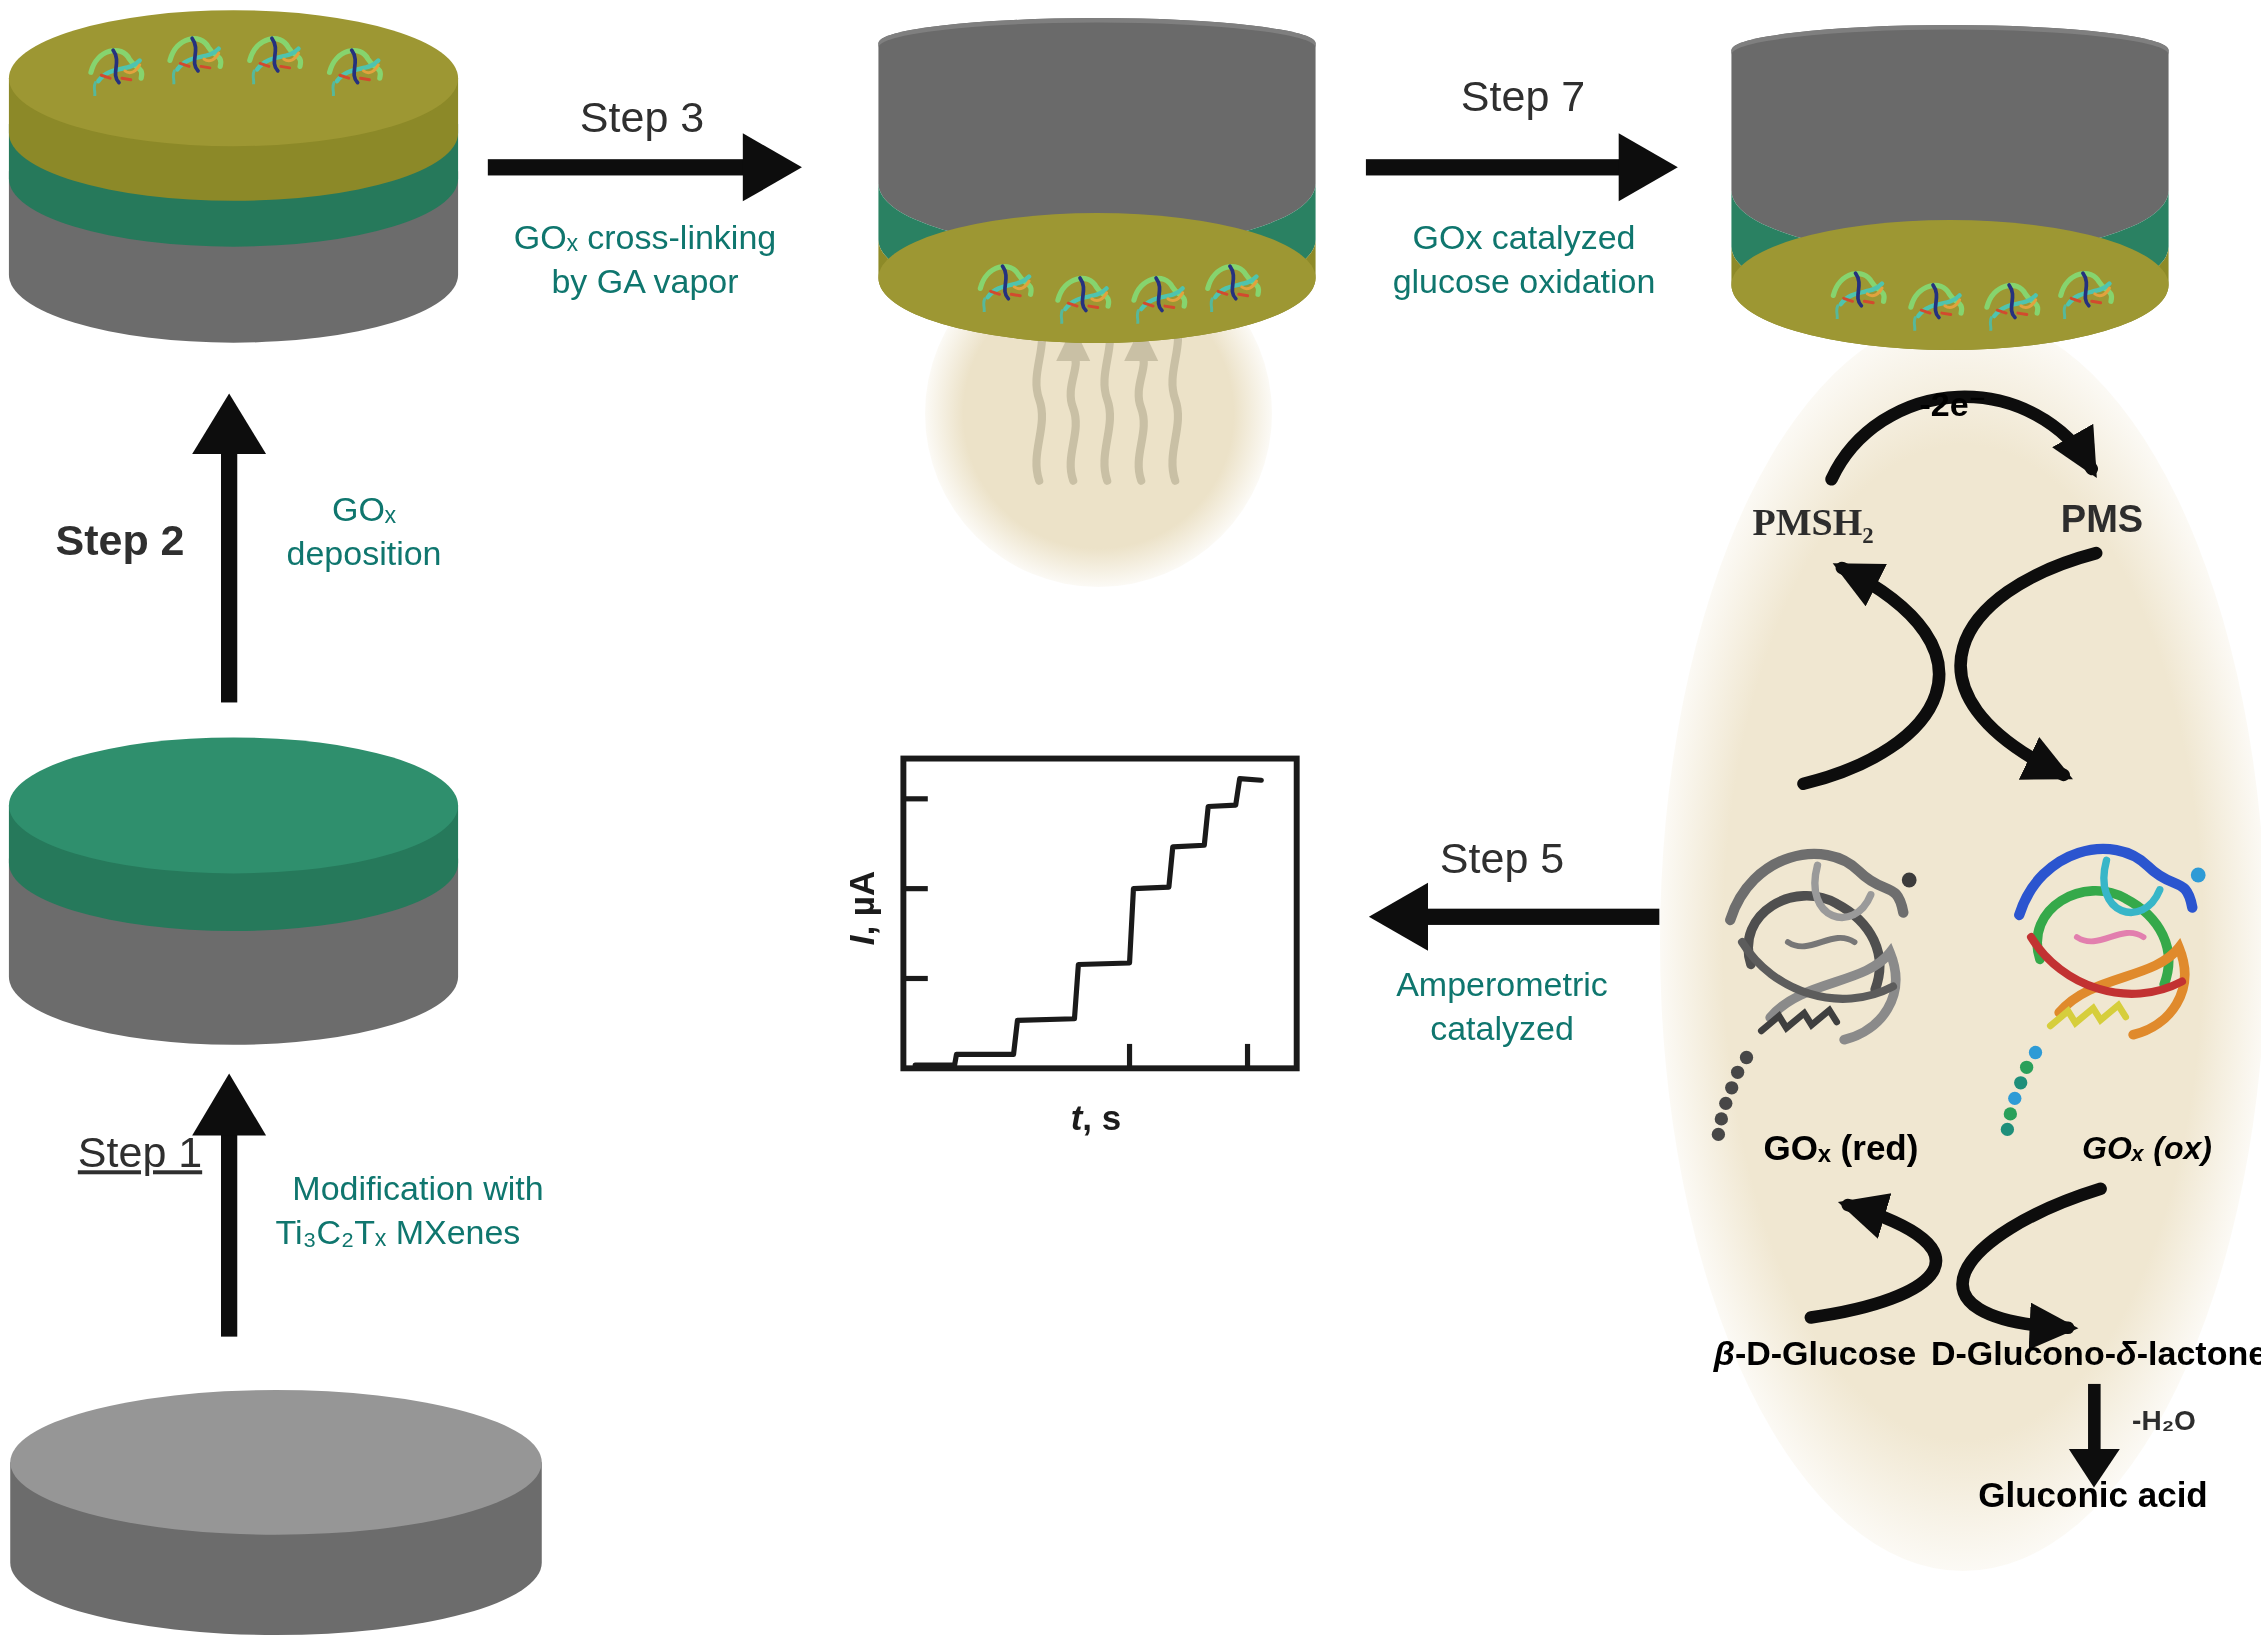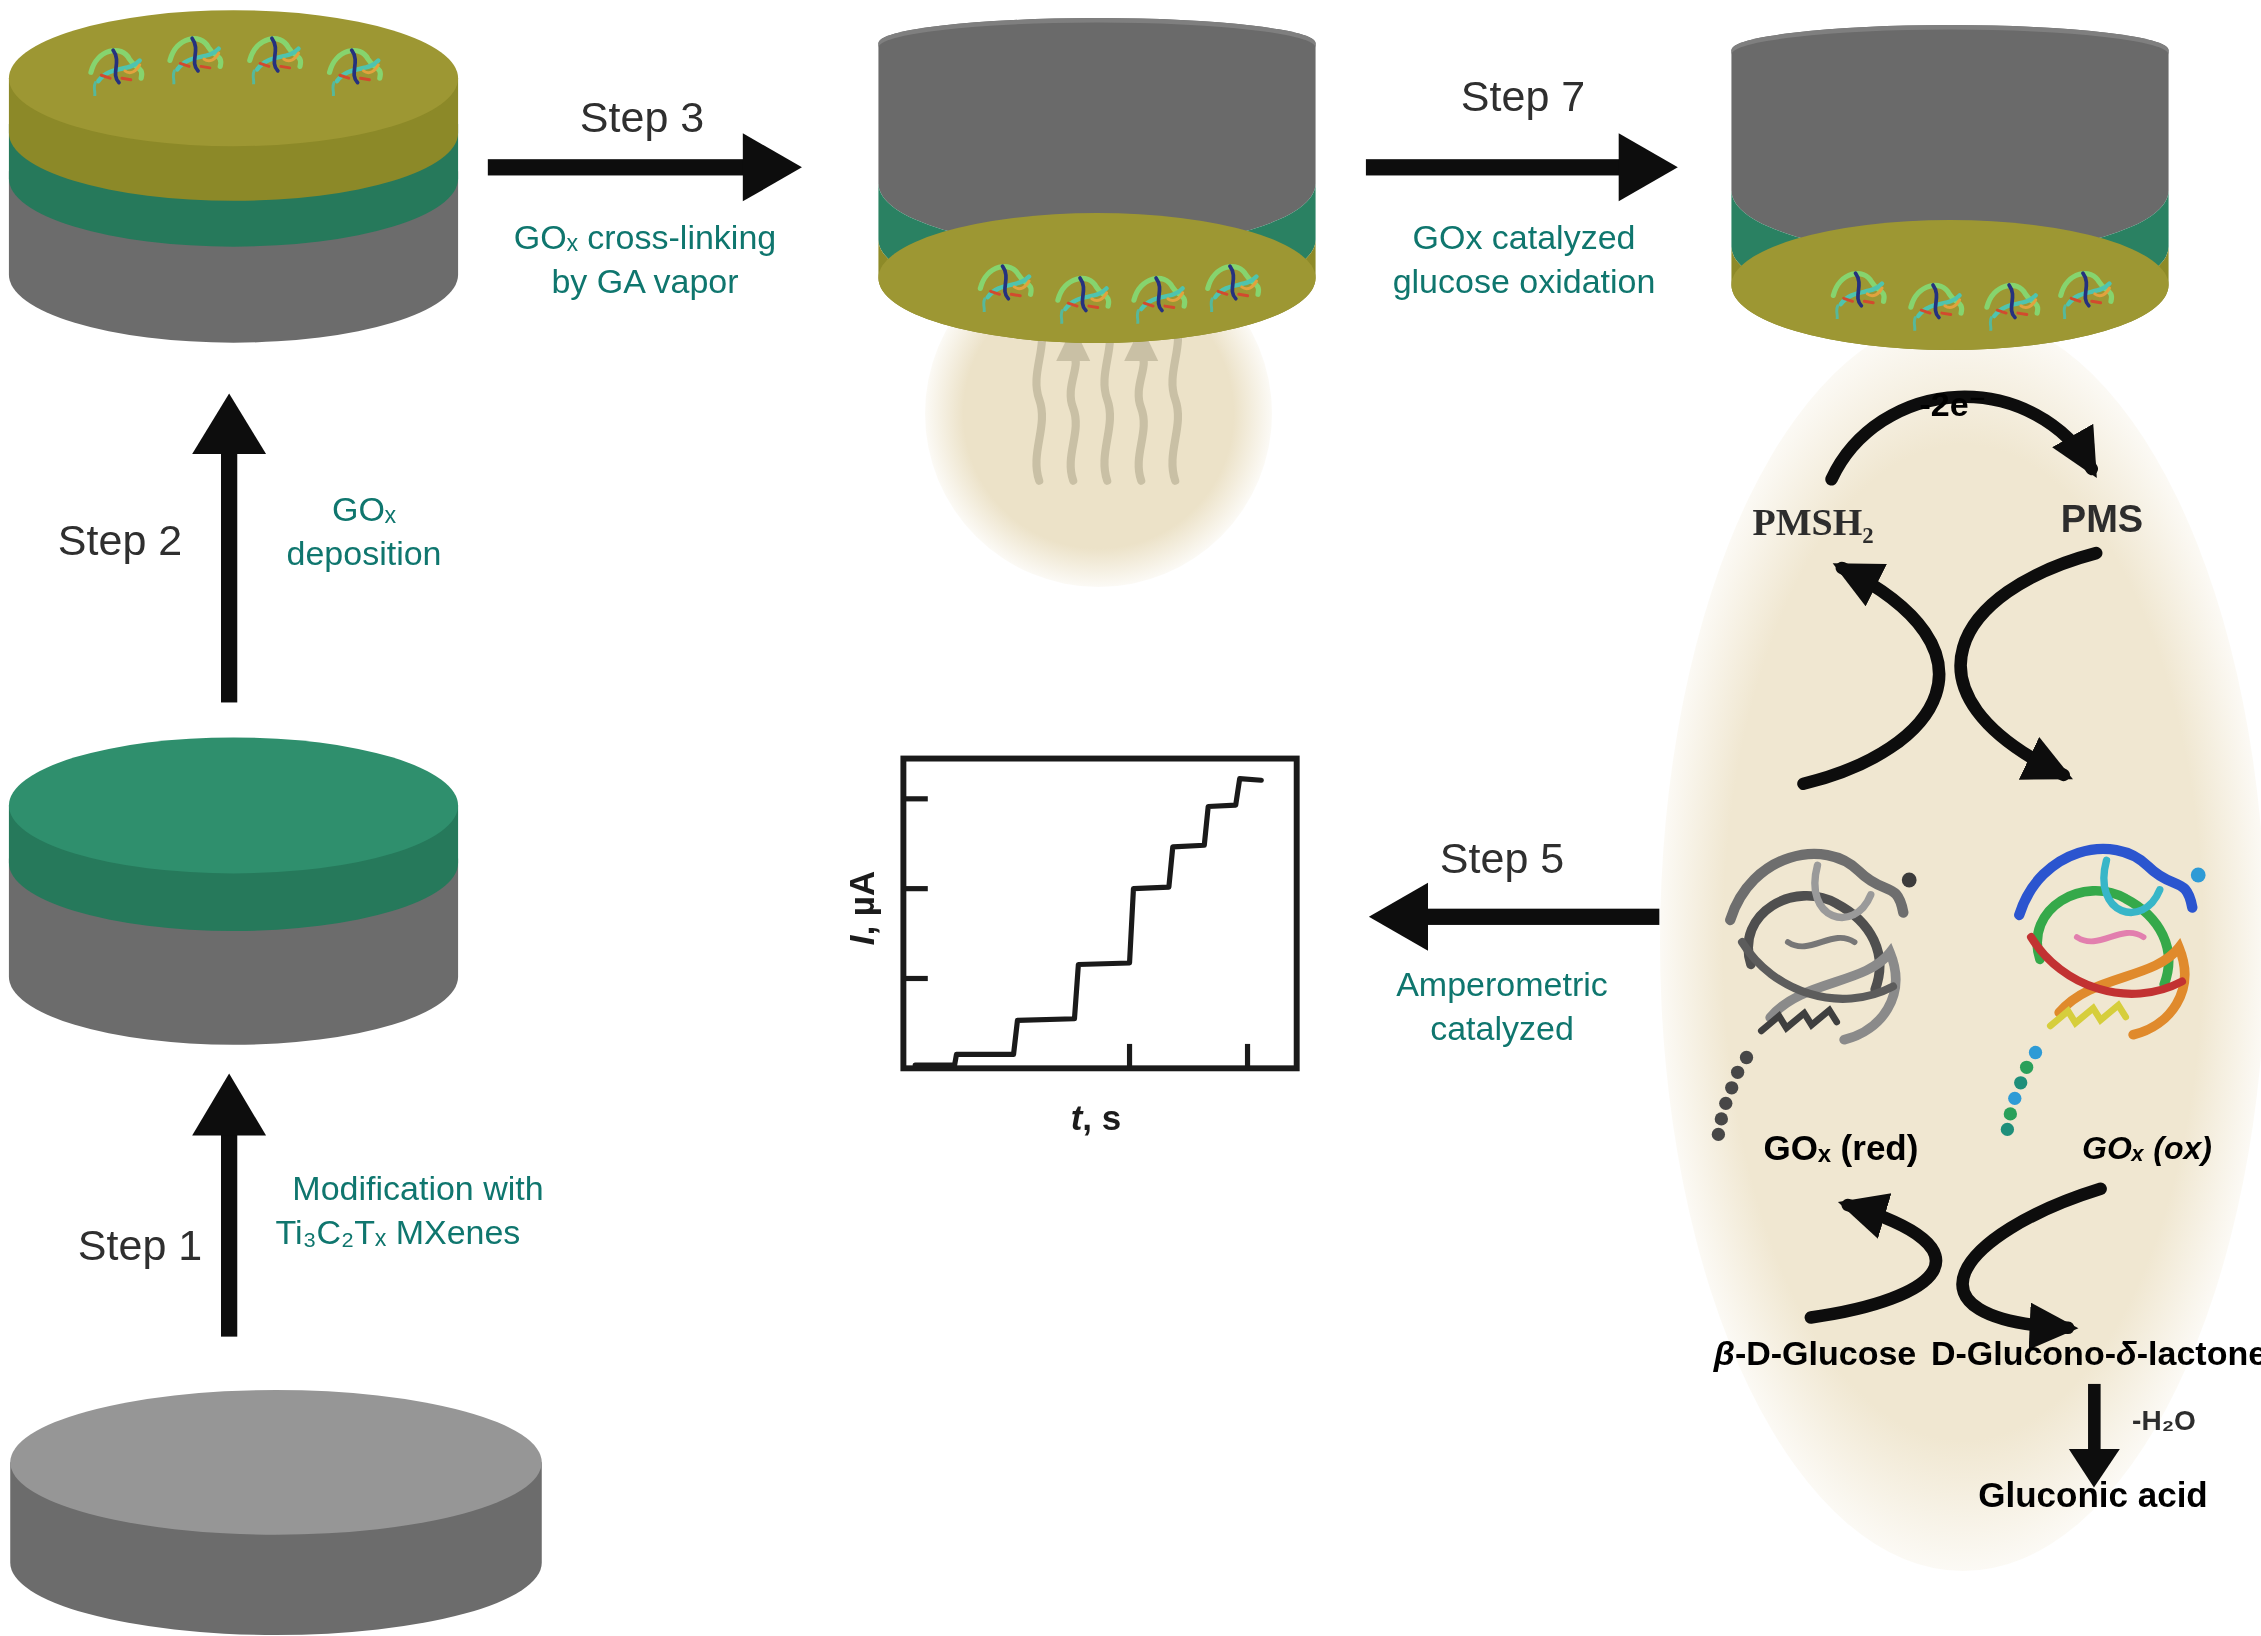--- a/index.html
+++ b/index.html
@@ -218,25 +218,25 @@
       </g>
     <polyline id="chart-line" fill="none" stroke="#1a1a1a" stroke-width="7" stroke-linejoin="round" stroke-linecap="round" points="26.0,424.8 79.2,424.8 81.8,410.1 159.0,410.1 164.3,364.1 241.4,362.0 246.7,288.6 315.9,286.5 321.2,186.0 369.1,183.9 374.4,129.4 417.0,127.3 422.3,74.9 459.5,72.9 464.9,37.2 494.1,39.3"></polyline>
   </svg>
   <div class="lbl chart-lbl" style="left:862px;top:908px;transform:translate(-50%,-50%) rotate(-90deg);">
     <span class="it">I</span><span>, µA</span>
   </div>
   <div class="lbl chart-lbl" style="left:1096px;top:1118px;">
     <span class="it">t</span><span>, s</span>
   </div>
 
-  <div class="lbl step-title" style="left:140px;top:1246px;">Step 1</div>
+  <div class="lbl step-title" style="left:140px;top:1153px;text-decoration:underline;">Step 1</div>
   <div class="lbl step-desc" style="left:418px;top:1189px;">Modification with</div>
   <div class="lbl step-desc" style="left:398px;top:1233px;">Ti₃C₂Tₓ MXenes</div>
 
-  <div class="lbl step-title" style="left:120px;top:541px;">Step 2</div>
+  <div class="lbl step-title" style="left:120px;top:541px;font-weight:bold;">Step 2</div>
   <div class="lbl step-desc" style="left:364px;top:510px;">GOₓ</div>
   <div class="lbl step-desc" style="left:364px;top:554px;">deposition</div>
 
   <div class="lbl step-title" style="left:642px;top:118px;">Step 3</div>
   <div class="lbl step-desc" style="left:645px;top:238px;">GOₓ cross-linking</div>
   <div class="lbl step-desc" style="left:645px;top:282px;">by GA vapor</div>
 
   <div class="lbl step-title" style="left:1523px;top:97px;">Step 7</div>
   <div class="lbl step-desc" style="left:1524px;top:238px;">GOx catalyzed</div>
   <div class="lbl step-desc" style="left:1524px;top:282px;">glucose oxidation</div>

